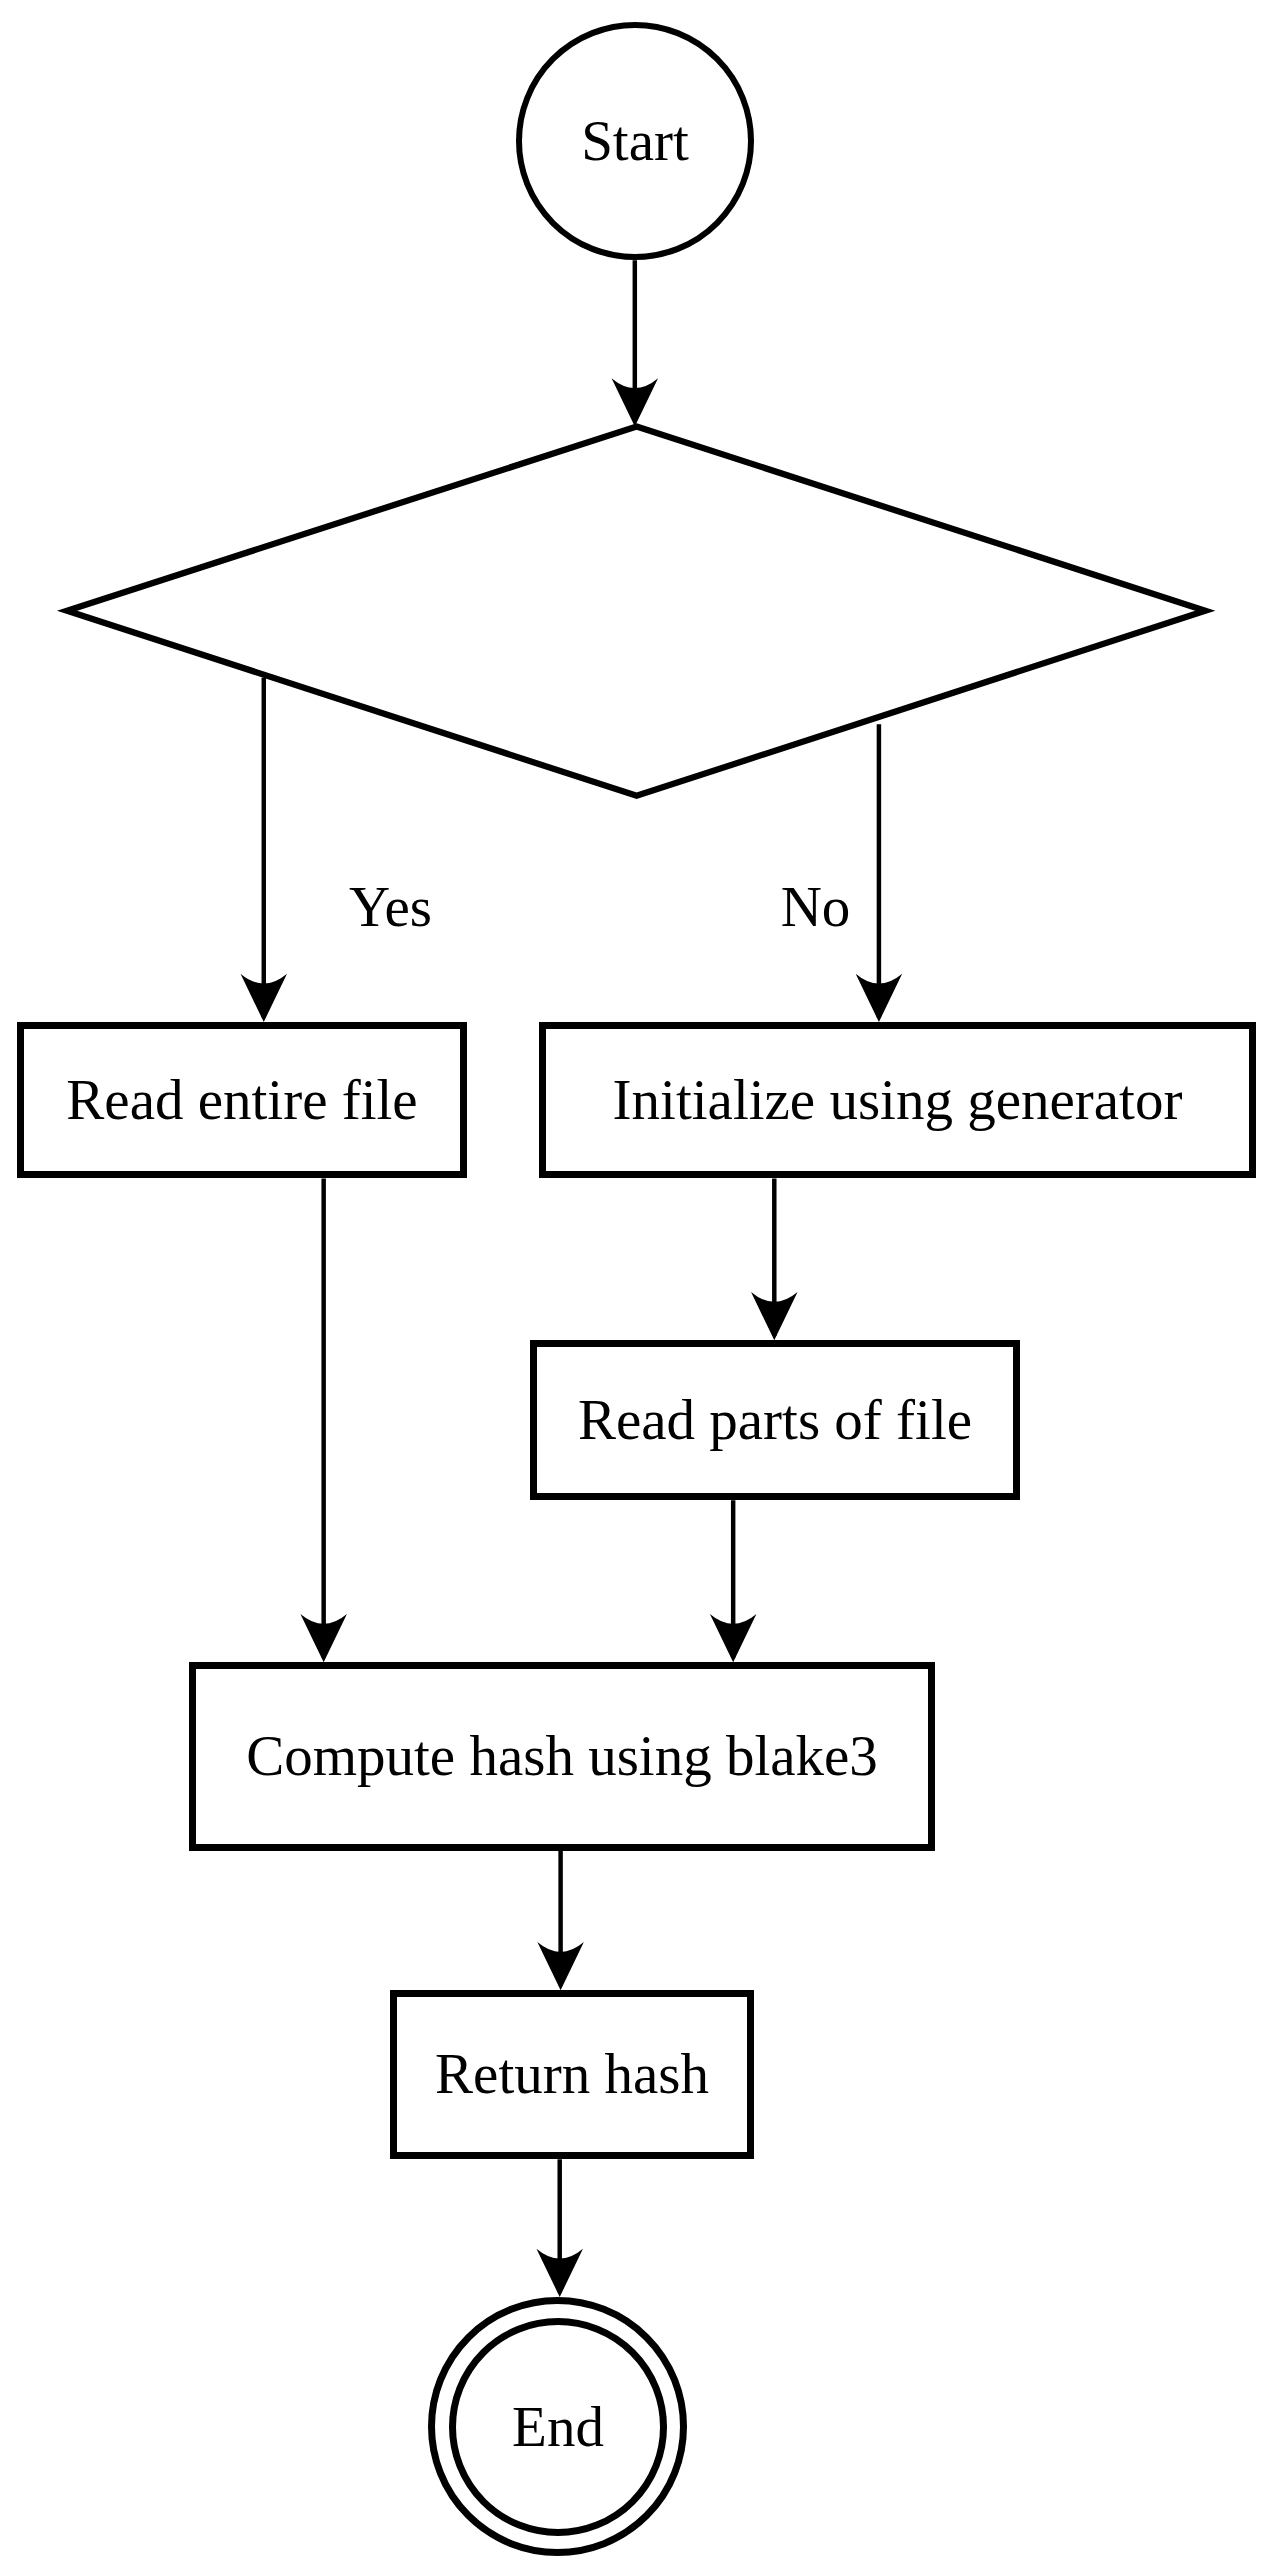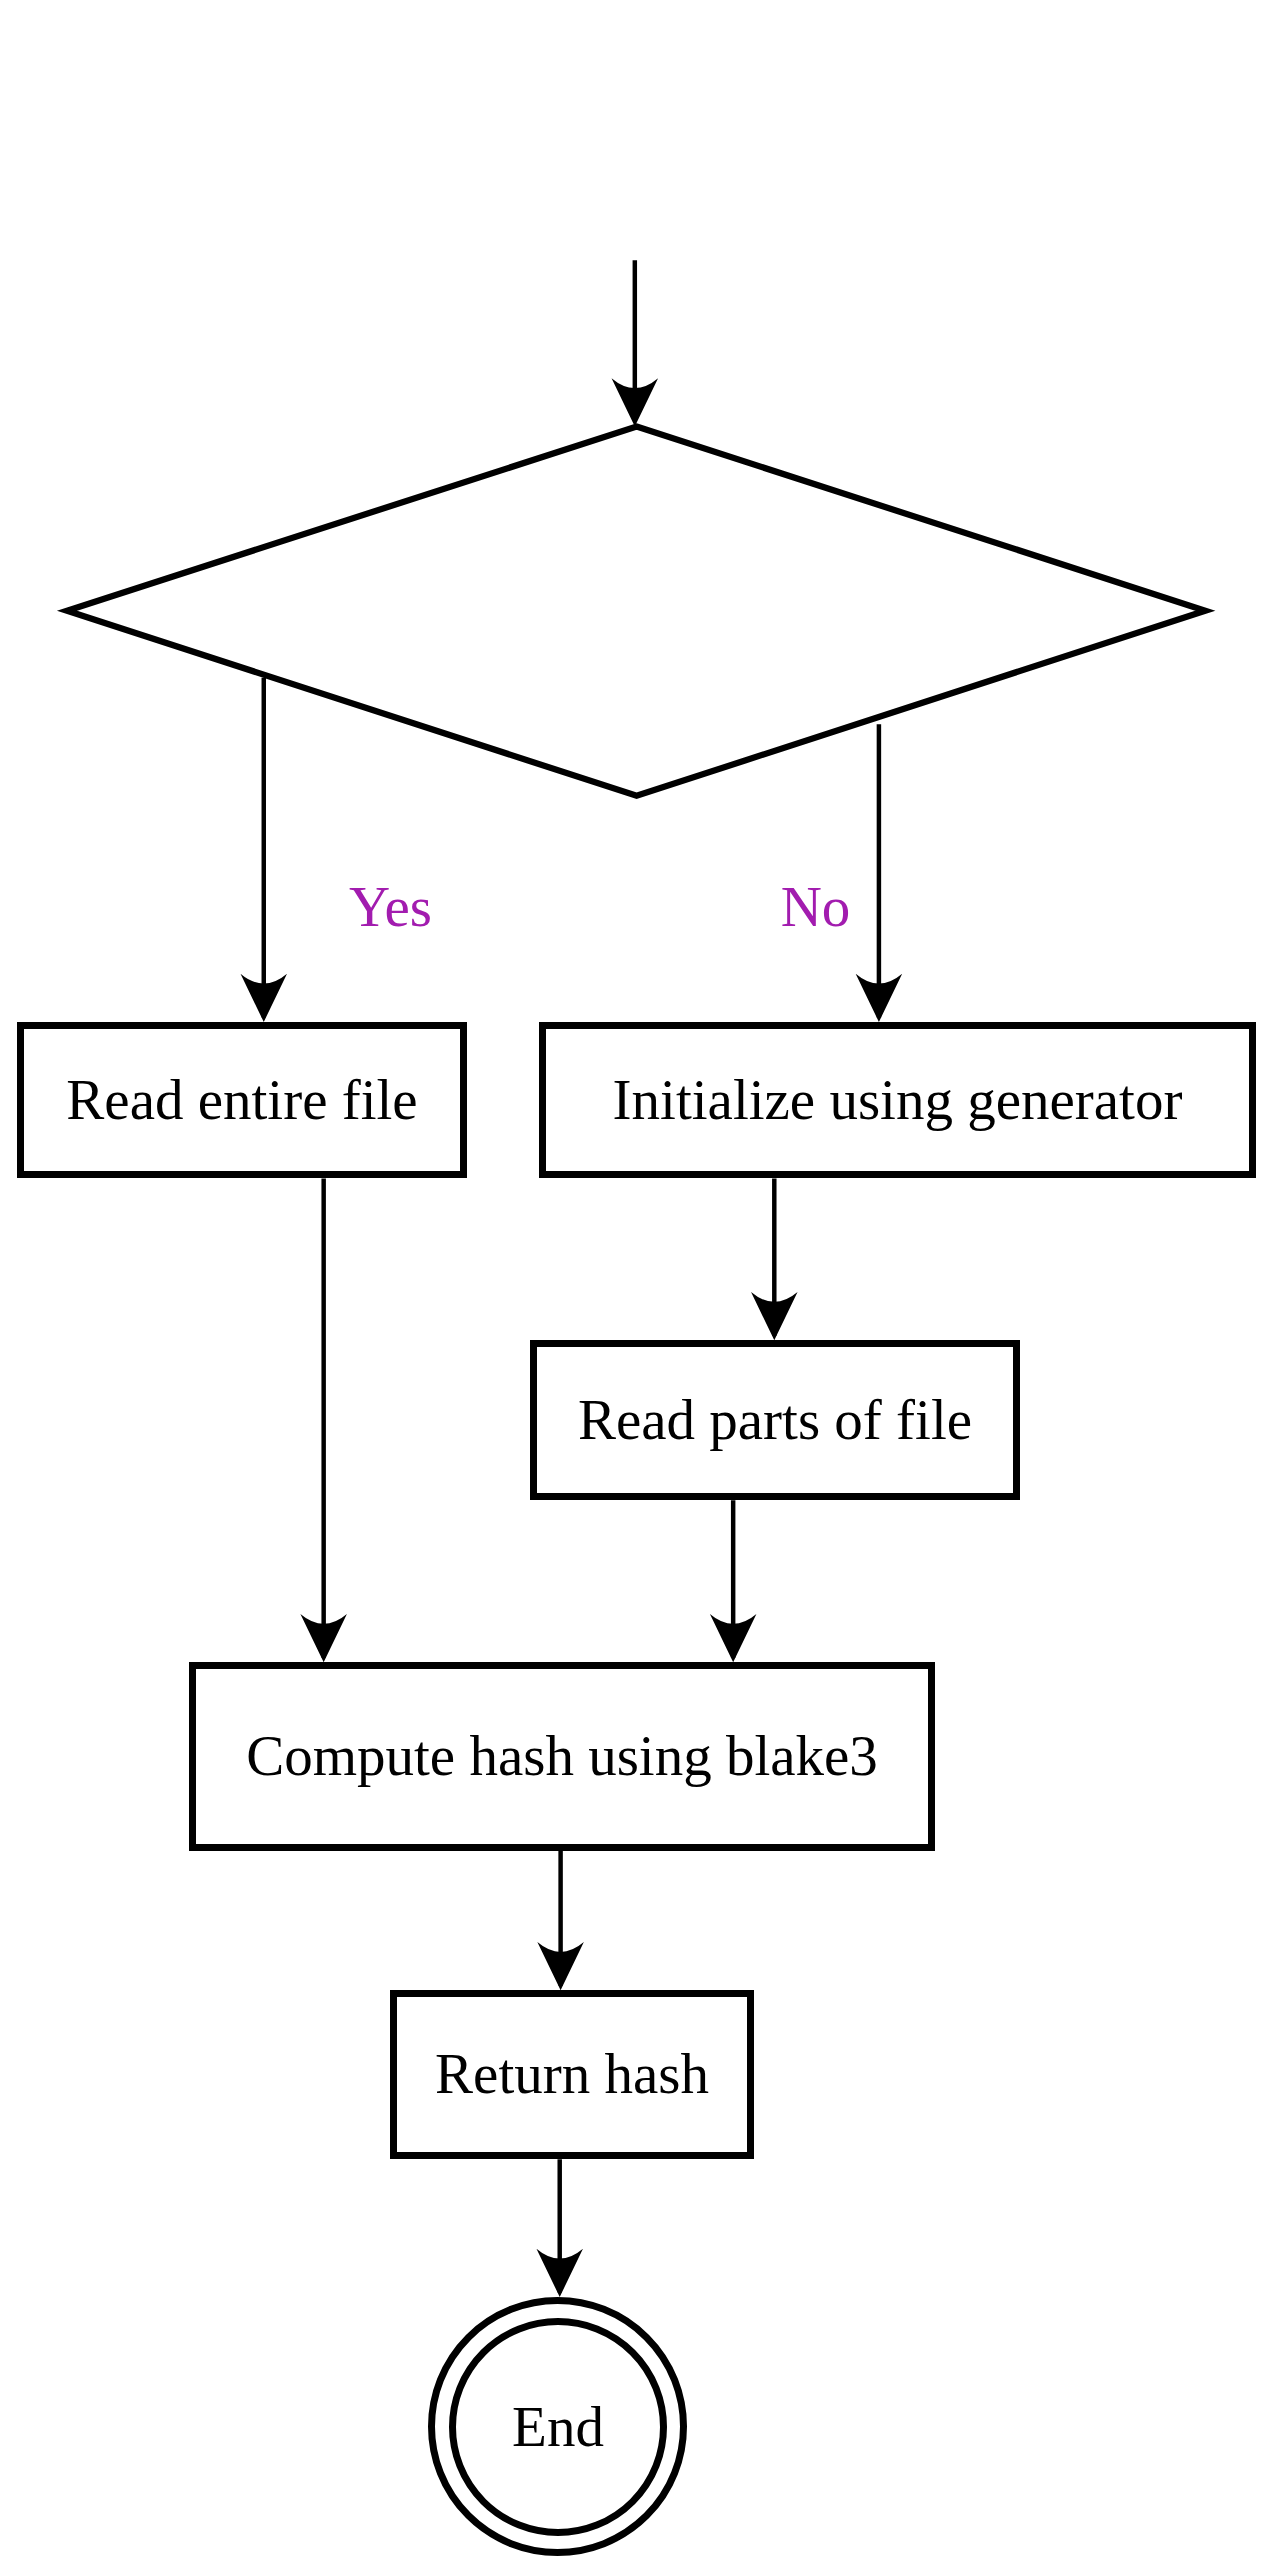--- a/index.html
+++ b/index.html
@@ -63,21 +63,21 @@
     white-space: nowrap;
     color: #000000;
   }
   .edge-label {
     position: absolute;
     display: flex;
     align-items: center;
     justify-content: center;
     font-size: 57px;
     white-space: nowrap;
-    color: #a21caf;
+    color: #000000;
   }
   .decision-label-area {
     position: absolute;
     left: 67px;
     top: 427px;
     width: 1138px;
     height: 369px;
     display: flex;
     align-items: center;
     justify-content: center;
@@ -111,20 +111,23 @@
     <line x1="820" y1="1678" x2="820" y2="1854"></line>
     <path class="arrowhead" transform="translate(820,1859)" d="M 0 0 L -26 -54 Q 0 -32 26 -54 Z"></path>
 
     <line x1="627" y1="2039" x2="627" y2="2221"></line>
     <path class="arrowhead" transform="translate(627,2226)" d="M 0 0 L -26 -54 Q 0 -32 26 -54 Z"></path>
 
     <line x1="626" y1="2415" x2="626" y2="2564"></line>
     <path class="arrowhead" transform="translate(626,2569)" d="M 0 0 L -26 -54 Q 0 -32 26 -54 Z"></path>
   </svg>
 
+  <div class="node circle" style="left:516px; top:22.4px; width:238px; height:238px;">
+    <span class="label">Start</span>
+  </div>
 
 
   <div class="edge-label" style="left:301px; top:870px; width:179px; height:72px;">Yes</div>
   <div class="edge-label" style="left:726px; top:870px; width:179px; height:72px;">No</div>
 
   <div class="node rect" style="left:17px; top:1022px; width:450px; height:156px;">
     <span class="label">Read entire file</span>
   </div>
 
   <div class="node rect" style="left:539px; top:1022px; width:717px; height:156px;">

